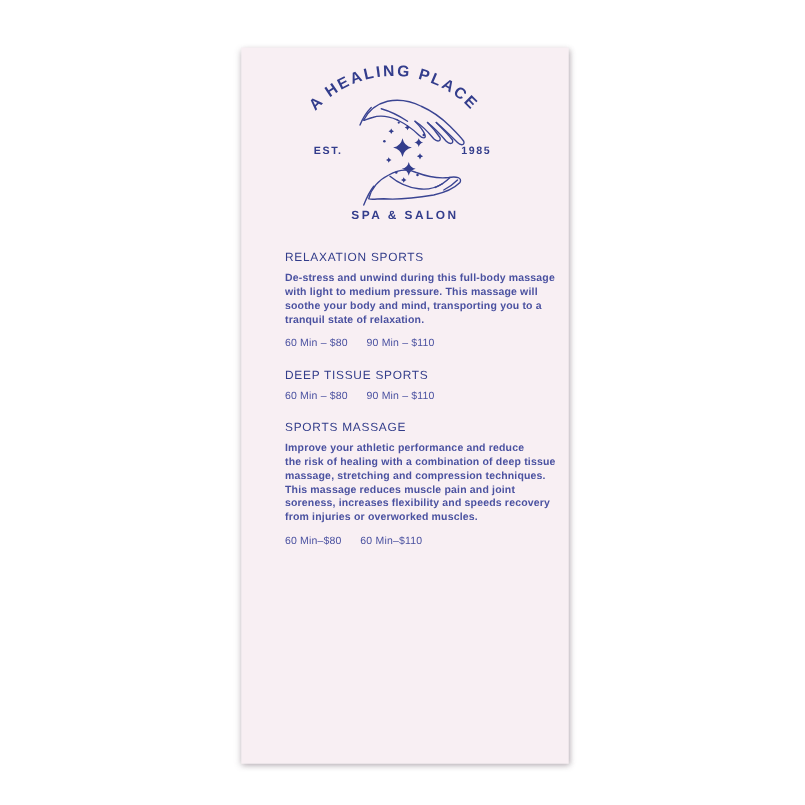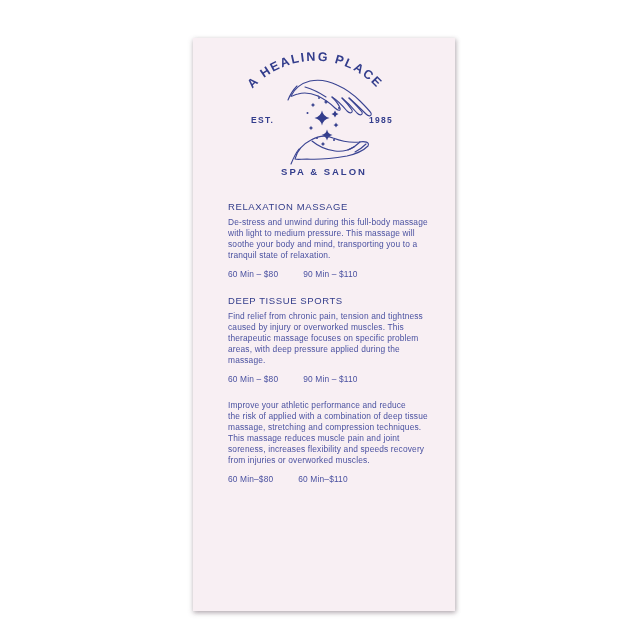--- a/index.html
+++ b/index.html
@@ -72,24 +72,25 @@
     letter-spacing: 0.6px;
     color: #323c8a;
   }
   .service .desc {
     margin: 4px 0 8px 0;
     font-size: 8.4px;
     line-height: 11px;
     letter-spacing: 0.15px;
     color: #4a51a0;
     white-space: pre;
+    font-weight: bold;
   }
   .price-row {
     display: flex;
-    gap: 25px;
+    gap: 15px;
     font-size: 8.4px;
     line-height: 11px;
     letter-spacing: 0.15px;
     color: #4a51a0;
   }
 </style>
 </head>
 <body>
 
 <div class="scene">
@@ -140,50 +141,46 @@
         <path class="hand" d="M 173 106 C 170 109 166 112 162 114"></path>
         <path class="hand" d="M 98 126 C 100 121 102 116 106 111"></path>
       </g>
 
       <text class="tagline-text" x="131" y="137" text-anchor="middle">SPA &amp; SALON</text>
     </svg>
 
     <div class="sections">
 
       <div class="service">
-        <h3>RELAXATION MASSAGE</h3>
+        <h3>RELAXATION SPORTS</h3>
         <p class="desc">De-stress and unwind during this full-body massage
 with light to medium pressure. This massage will
 soothe your body and mind, transporting you to a
 tranquil state of relaxation.</p>
         <div class="price-row">
           <span>60 Min – $80</span>
           <span>90 Min – $110</span>
         </div>
       </div>
 
       <div class="service">
         <h3>DEEP TISSUE SPORTS</h3>
-        <p class="desc">Find relief from chronic pain, tension and tightness
-caused by injury or overworked muscles. This
-therapeutic massage focuses on specific problem
-areas, with deep pressure applied during the
-massage.</p>
         <div class="price-row">
           <span>60 Min – $80</span>
           <span>90 Min – $110</span>
         </div>
       </div>
 
       <div class="service">
       </div>
 
       <div class="service">
+        <h3>SPORTS MASSAGE</h3>
         <p class="desc">Improve your athletic performance and reduce
-the risk of applied with a combination of deep tissue
+the risk of healing with a combination of deep tissue
 massage, stretching and compression techniques.
 This massage reduces muscle pain and joint
 soreness, increases flexibility and speeds recovery
 from injuries or overworked muscles.</p>
         <div class="price-row">
           <span>60 Min–$80</span>
           <span>60 Min–$110</span>
         </div>
       </div>
 

